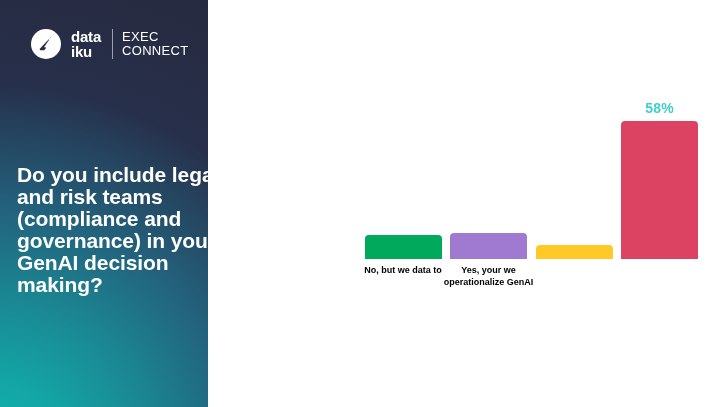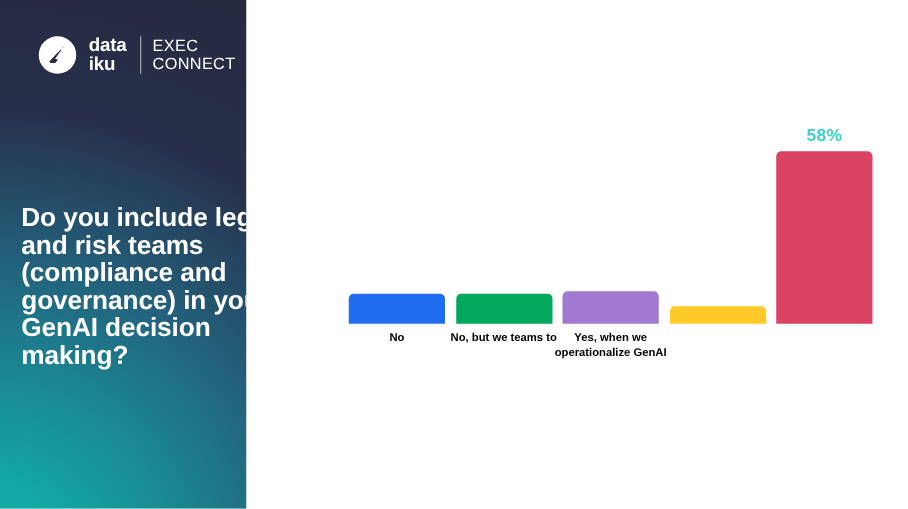--- a/index.html
+++ b/index.html
@@ -24,20 +24,21 @@
   
   #left-panel {
     position: absolute;
     left: 0;
     top: 0;
     width: 197px;
     height: 407px;
     background:
       radial-gradient(circle at -5% 112%, #10b3ad 0%, #13a7a6 14%, #1a8a95 30%, #23607b 50%, #272f4a 74%, #262a3f 100%);
     overflow: hidden;
+    padding-left: 11px;
   }
 
   
   #logo-lockup {
     position: absolute;
     left: 31px;
     top: 24px;
     display: flex;
     align-items: center;
     height: 40px;
@@ -168,31 +169,27 @@
         <span class="ev-line">EXEC</span>
         <span class="ev-line">CONNECT</span>
       </div>
     </div>
 
     <div id="headline">Do you include legal and risk teams (compliance and governance) in your GenAI decision making?</div>
   </div>
 
   <div id="chart-area">
     <div id="chart-plot">
-        <div class="bar-column" style="left: 0px;">
-          <div class="bar-rect" style="height: 24px; background: rgb(31, 110, 240);"></div>
-          <div class="bar-label">No</div>
-        </div>
         <div class="bar-column" style="left: 85.5px;">
           <div class="bar-rect" style="height: 24px; background: rgb(0, 169, 92);"></div>
-          <div class="bar-label">No, but we teams to</div>
+          <div class="bar-label">No, but we data to</div>
         </div>
         <div class="bar-column" style="left: 171px;">
           <div class="bar-rect" style="height: 26px; background: rgb(160, 121, 208);"></div>
-          <div class="bar-label">Yes, when we operationalize GenAI</div>
+          <div class="bar-label">Yes, your we operationalize GenAI</div>
         </div>
         <div class="bar-column" style="left: 256.5px;">
           <div class="bar-rect" style="height: 14px; background: rgb(255, 202, 40);"></div>
         </div>
         <div class="bar-column" style="left: 342px;">
           <div class="bar-value" style="bottom: 143px;">58%</div>
           <div class="bar-rect" style="height: 138px; background: rgb(220, 66, 98);"></div>
         </div>
       </div>
   </div>

